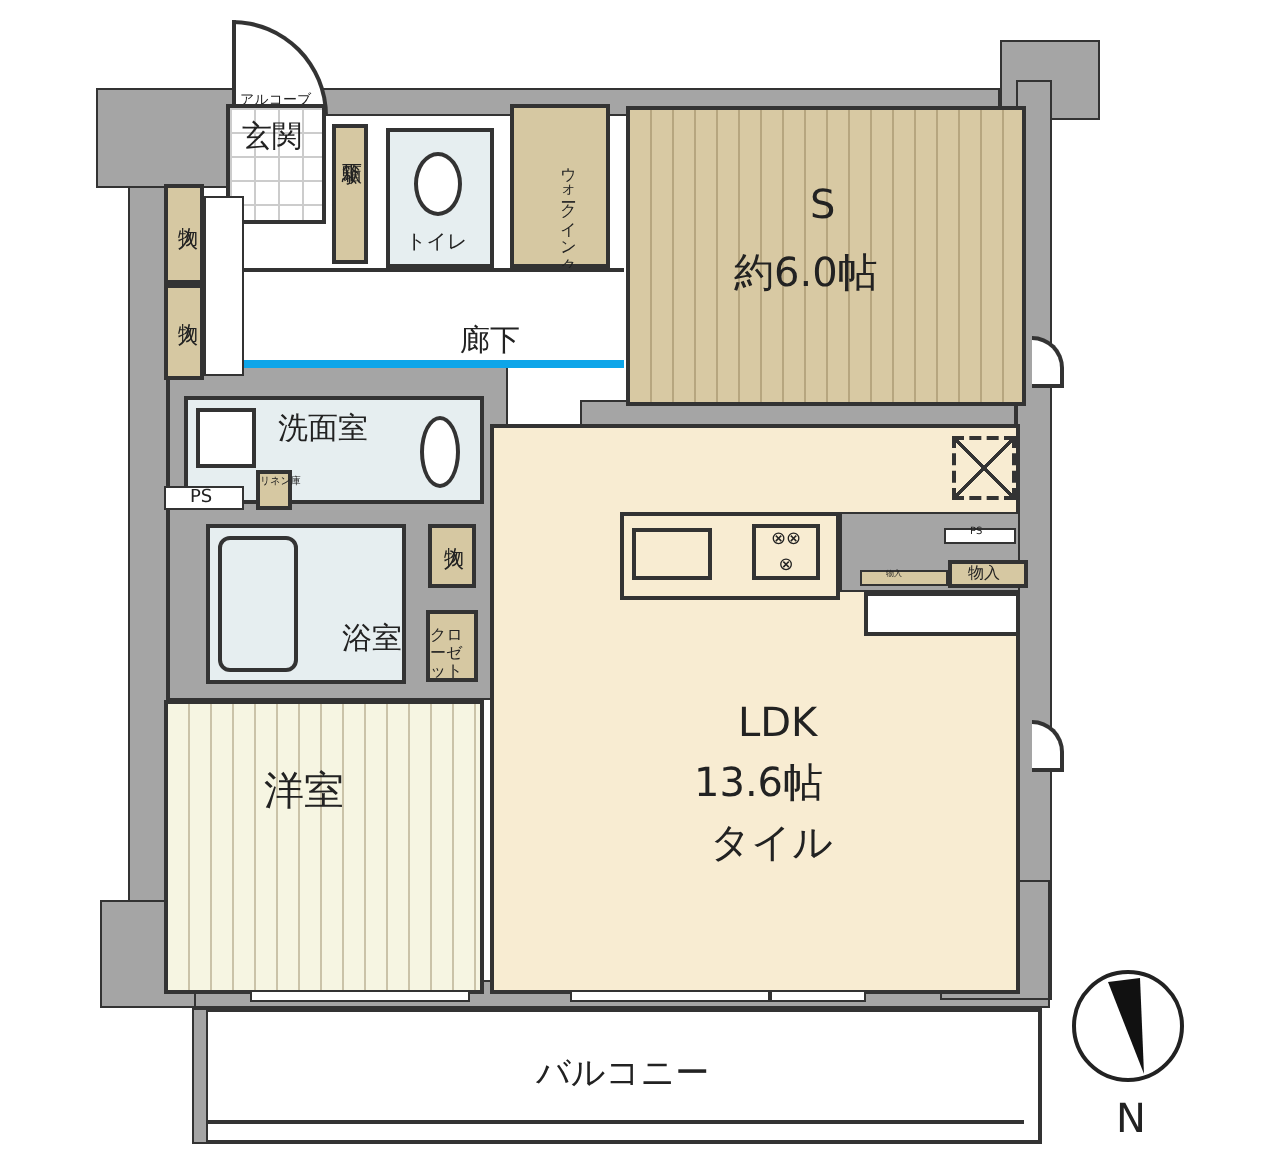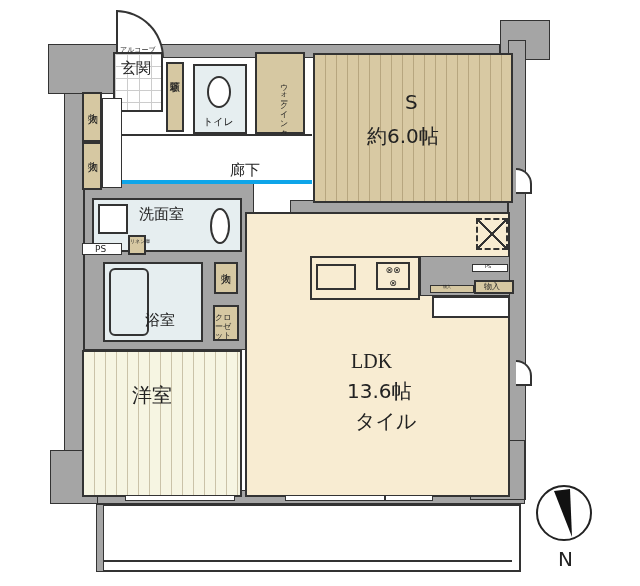--- a/index.html
+++ b/index.html
@@ -83,35 +83,35 @@
 </div>
 <div class="closet" style="left:128px;top:235px;width:18px;height:20px;">
   <span class="lbl xs" style="left:0;top:2px;font-size:5px;">リネン庫</span>
 </div>
 <div class="abs" style="left:82px;top:243px;width:40px;height:12px;background:#fff;border:1px solid #333;">
   <span class="lbl xs" style="left:12px;top:0;font-size:9px;">PS</span>
 </div>
 
 <div class="room wet" style="left:103px;top:262px;width:100px;height:80px;">
   <div class="abs" style="left:4px;top:4px;width:40px;height:68px;border:2px solid #333;border-radius:6px;background:#e6eef0;"></div>
-  <span class="lbl mid" style="left:40px;top:48px;font-family:Liberation Serif, serif;">浴室</span>
+  <span class="lbl mid" style="left:66px;top:48px;font-family:Liberation Serif, serif;">浴室</span>
 </div>
 <div class="closet" style="left:214px;top:262px;width:24px;height:32px;">
   <span class="lbl sm vert" style="left:4px;top:2px;">物入</span>
 </div>
 <div class="closet" style="left:213px;top:305px;width:26px;height:36px;">
   <span class="lbl xs" style="left:0;top:6px;white-space:normal;width:24px;font-size:8px;">クローゼット</span>
 </div>
 
 <div class="room yoshitsu floorlines" style="left:82px;top:350px;width:160px;height:147px;">
   <span class="lbl big" style="left:48px;top:32px;">洋室</span>
 </div>
 
 <div class="room ldk" style="left:245px;top:212px;width:265px;height:285px;">
-  <span class="lbl big" style="left:104px;top:136px;font-family:Liberation Serif, serif;">LDK</span>
+  <span class="lbl big" style="left:122px;top:136px;">LDK</span>
   <span class="lbl big" style="left:100px;top:166px;">13.6帖</span>
   <span class="lbl big" style="left:108px;top:196px;">タイル</span>
 </div>
 
 <div class="abs" style="left:310px;top:256px;width:110px;height:44px;border:2px solid #333;background:#f8ecd2;">
   <div class="abs" style="left:4px;top:6px;width:40px;height:26px;border:2px solid #333;"></div>
   <div class="abs" style="left:64px;top:4px;width:34px;height:28px;border:2px solid #333;font-size:9px;text-align:center;line-height:13px;">⊗⊗<br>⊗</div>
 </div>
 <div class="abs" style="left:476px;top:218px;width:32px;height:32px;border:2px dashed #333;background:linear-gradient(45deg,transparent 48%,#333 48% 52%,transparent 52%),linear-gradient(-45deg,transparent 48%,#333 48% 52%,transparent 52%);"></div>
 <div class="wall" style="left:420px;top:256px;width:90px;height:40px;"></div>
@@ -127,20 +127,21 @@
 <div class="abs" style="left:432px;top:296px;width:78px;height:22px;border:2px solid #333;background:#fff;"></div>
 
 <div class="win" style="left:125px;top:495px;width:110px;height:6px;"></div>
 <div class="win" style="left:285px;top:495px;width:100px;height:6px;"></div>
 <div class="win" style="left:385px;top:495px;width:48px;height:6px;"></div>
 
 <div class="abs" style="left:516px;top:168px;width:16px;height:26px;border:2px solid #333;border-left:none;border-radius:0 16px 0 0;background:#fff;"></div>
 <div class="abs" style="left:516px;top:360px;width:16px;height:26px;border:2px solid #333;border-left:none;border-radius:0 16px 0 0;background:#fff;"></div>
 
 <div class="abs" style="left:96px;top:504px;width:425px;height:68px;border:2px solid #333;background:#fff;">
+  <span class="lbl mid" style="left:170px;top:22px;font-size:17px;">バルコニー</span>
   <div class="abs" style="left:4px;top:54px;width:410px;height:0;border-top:2px solid #333;"></div>
 </div>
 <div class="wall" style="left:96px;top:504px;width:8px;height:68px;"></div>
 
 <div class="abs" style="left:536px;top:485px;width:56px;height:56px;border:2px solid #222;border-radius:50%;background:#fff;overflow:hidden;">
   <svg width="52" height="52" viewBox="0 0 52 52" style="position:absolute;left:0;top:0;">
     <polygon points="16,4 32,2 34,50" fill="#111"></polygon>
   </svg>
 </div>
 <span class="lbl" style="left:558px;top:548px;font-size:20px;">N</span>

